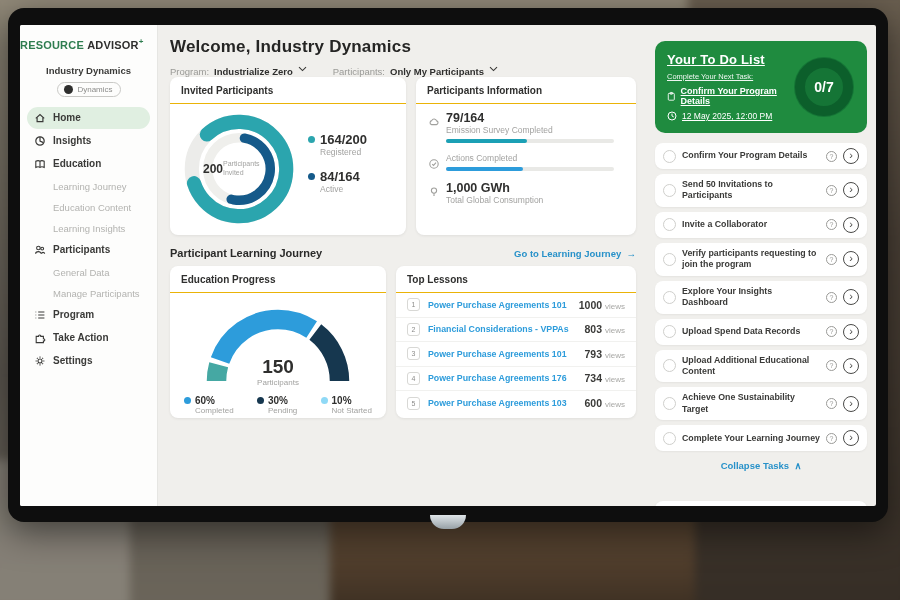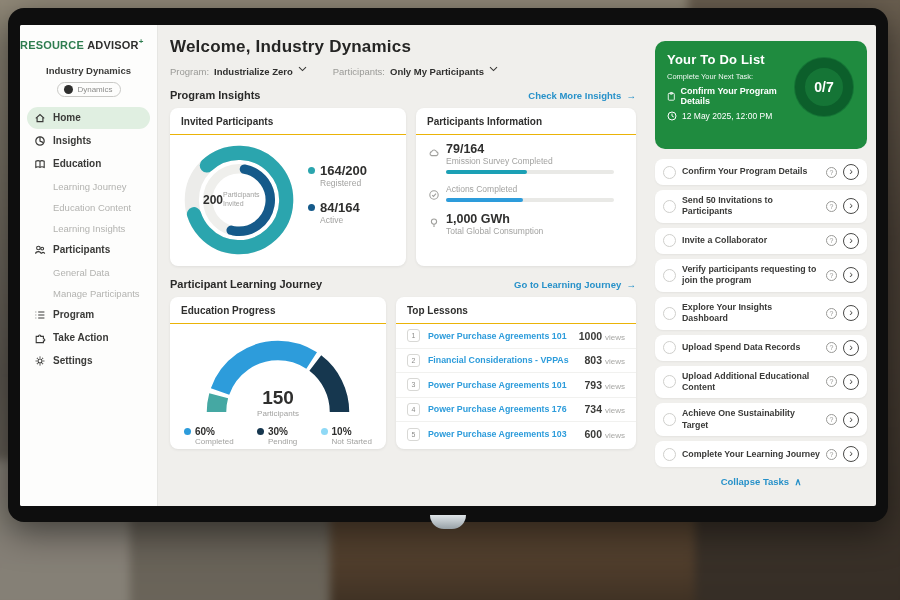--- a/index.html
+++ b/index.html
@@ -82,21 +82,21 @@
   .card-lessons { flex:1; height:152px; }
   .lrow { display:flex; align-items:center; padding:0 11px; height:24.5px; border-bottom:1px solid #f1f1ef; }
   .lrow:last-child { border-bottom:none; }
   .rank { width:13px; height:13px; border:1px solid #d8d8d5; border-radius:3px; font-size:7px; color:#8c8c8a; display:flex; align-items:center; justify-content:center; flex:none; }
   .ltitle { font-size:8.8px; font-weight:bold; color:#2d9cdb; margin-left:8px; flex:1; cursor:pointer; }
   .lviews { font-size:10.5px; font-weight:bold; color:#3a3a38; }
   .lviews span { font-size:8px; font-weight:normal; color:#a8a8a5; }
 
   
   .right { width:230px; flex:none; padding:16px 9px 0; }
-  .todo-card { background:#1f8b3f; border-radius:10px; padding:11px 10px 28px 12px; display:flex; color:#fff; }
+  .todo-card { background:#1f8b3f; border-radius:10px; padding:11px 10px 12px 12px; display:flex; color:#fff;text-decoration:underline; }
   .todo-left { flex:1; }
   .todo-title { font-size:13px; font-weight:bold; letter-spacing:.2px; }
   .todo-sub { font-size:7.5px; margin-top:5px; opacity:.92; }
   .todo-task { display:flex; gap:5px; align-items:center; font-size:9px; font-weight:bold; margin-top:5px; }
   .todo-date { display:flex; gap:5px; align-items:center; font-size:8.5px; margin-top:5px; }
   .ring-wrap { position:relative; width:66px; height:66px; flex:none; align-self:center; }
   .ring-wrap .txt { position:absolute; inset:0; display:flex; align-items:center; justify-content:center; font-size:14px; font-weight:bold; }
   .tasks { margin-top:10px; }
   .task { background:#fff; border-radius:8px; display:flex; align-items:center; gap:6px; padding:5px 8px; margin-bottom:5px; min-height:26px; box-shadow:0 1px 2px rgba(0,0,0,.05); cursor:pointer; }
   .chk { width:13px; height:13px; border:1.4px solid #cfcfcc; border-radius:50%; flex:none; cursor:pointer; }
@@ -202,24 +202,20 @@
         </div>
         <div class="fgroup">
           <span class="flabel">Participants:</span>
           <span class="fvalue">Only My Participants</span>
           <svg width="9" height="6" viewBox="0 0 9 6" fill="none" stroke="#3a3a38" stroke-width="1.1">
               <path d="M1 1.2 L4.5 4.6 L8 1.2"></path>
             </svg>
         </div>
       </div>
 
-      <div class="secrow">
-        <span class="sectitle">Program Insights</span>
-        <span class="seclink"><span>Check More Insights</span>&nbsp;&nbsp;<span>→</span></span>
-      </div>
 
       <div class="cards">
 
         <div class="card card-invited">
           <div class="chead">Invited Participants</div>
           <div class="inv-body">
             <div class="donut-wrap">
               <svg width="118" height="118" viewBox="0 0 100 100">
                 <circle cx="50" cy="50" r="40" fill="none" stroke="#ececea" stroke-width="12"></circle>
                 <circle cx="50" cy="50" r="40" fill="none" stroke="#2ba5ae" stroke-width="12" stroke-linecap="round" stroke-dasharray="206 251.3" transform="rotate(227 50 50)"></circle>

